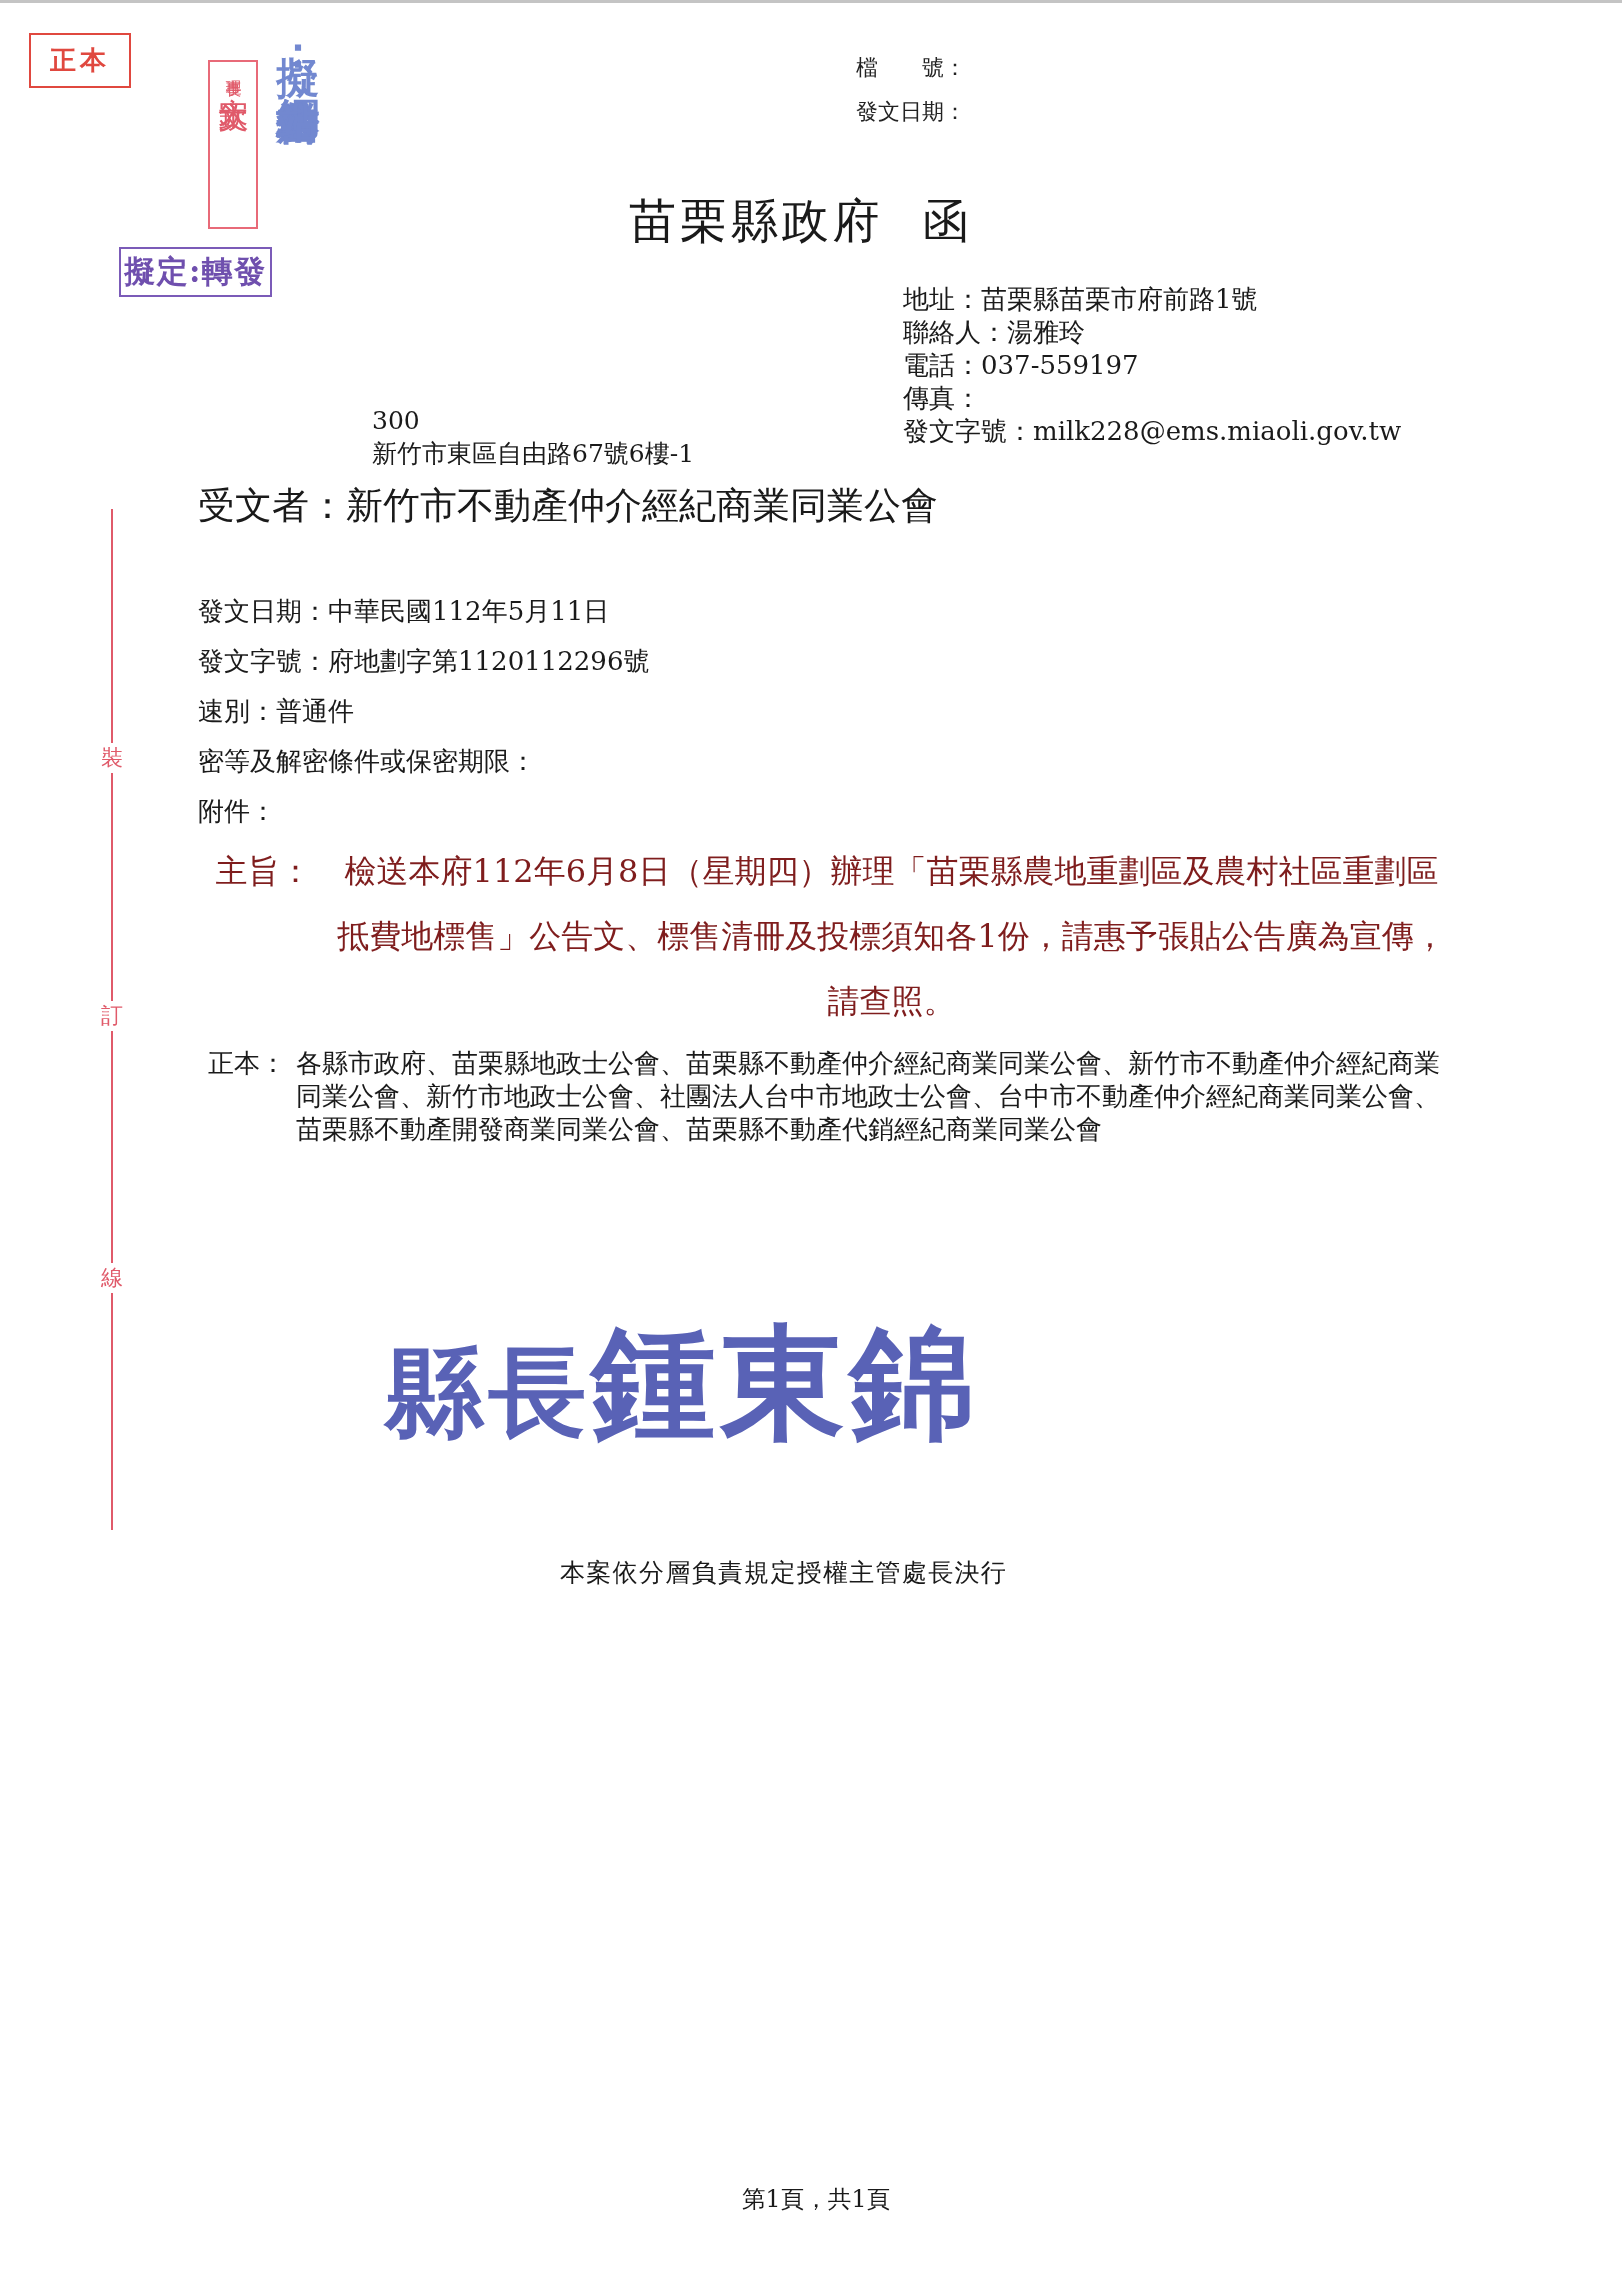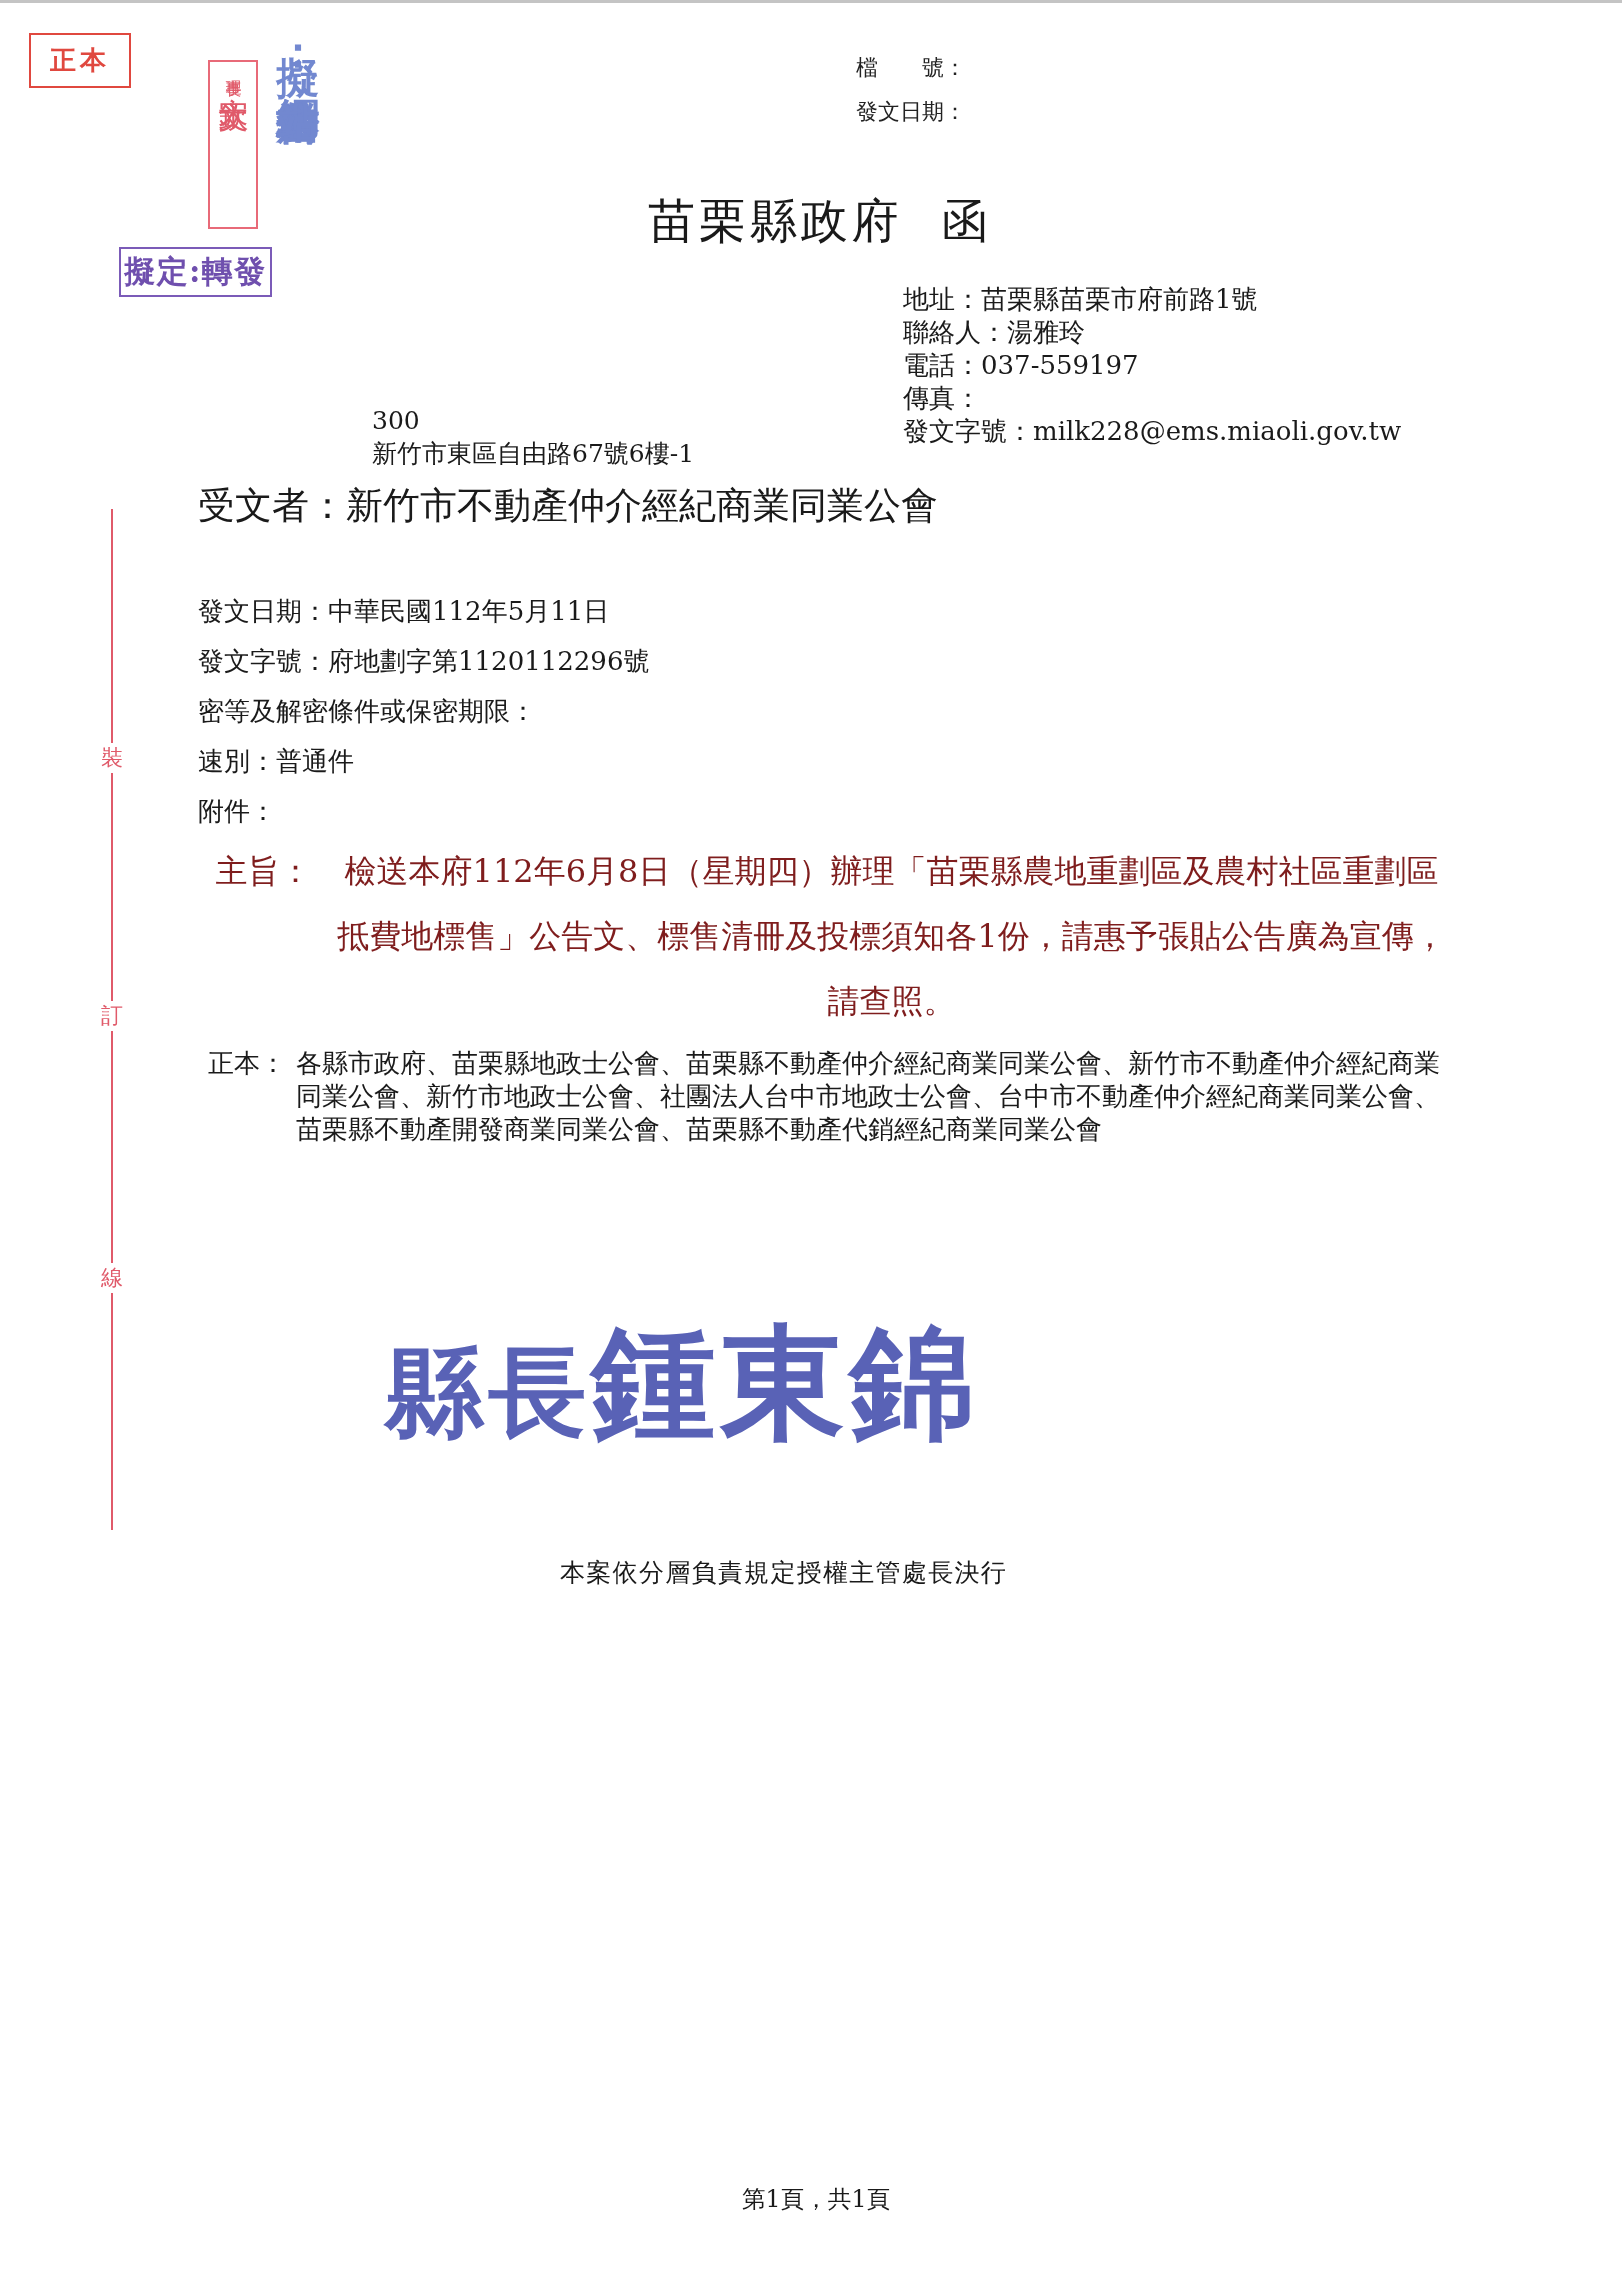--- a/index.html
+++ b/index.html
@@ -39,21 +39,21 @@
   
   .stamp-vertical {
     left: 272px; top: 22px; width: 52px;
     color: #5a74c8; font-size: 43px; line-height: 51px;
     writing-mode: vertical-rl; font-weight: bold; opacity: .85;
   }
 
   
   .file-meta { left: 856px; top: 46px; font-size: 22px; line-height: 44px; color: #222; }
 
-  .title { left: 648px; top: 190px; font-size: 47px; letter-spacing: 3.9px; color: #1a1a1a; }
+  .title { left: 629px; top: 190px; font-size: 47px; letter-spacing: 3.9px; color: #1a1a1a; }
   .title .suffix { margin-left: 39px; }
 
   .contact { left: 903px; top: 283px; font-size: 26px; line-height: 33px; color: #1a1a1a; }
   .contact .row { white-space: nowrap; }
 
   .addr { left: 372px; top: 404px; font-size: 25px; line-height: 33px; color: #1a1a1a; }
 
   .recipient { left: 198px; top: 484px; font-size: 37px; line-height: 43px; color: #1a1a1a; }
   .recipient .lbl { display: inline-block; }
   .recipient .val { display: inline-block; width: 707px; vertical-align: top; }
@@ -121,22 +121,22 @@
   <div>新竹市東區自由路67號6樓-1</div>
 </div>
 
 <div class="abs recipient">
   <span class="lbl">受文者：</span><span class="val">新竹市不動產仲介經紀商業同業公會</span>
 </div>
 
 <div class="abs meta-list">
   <div>發文日期：中華民國112年5月11日</div>
   <div>發文字號：府地劃字第1120112296號</div>
+  <div>速別：普通件</div>
   <div>密等及解密條件或保密期限：</div>
-  <div>速別：普通件</div>
   <div>附件：</div>
 </div>
 
 <div class="abs subject">
   <span class="lbl">主旨：</span>
   <span class="val">檢送本府112年6月8日（星期四）辦理「苗栗縣農地重劃區及農村社區重劃區抵費地標售」公告文、標售清冊及投標須知各1份，請惠予張貼公告廣為宣傳，請查照。</span>
 </div>
 
 <div class="abs cc">
   <div>

